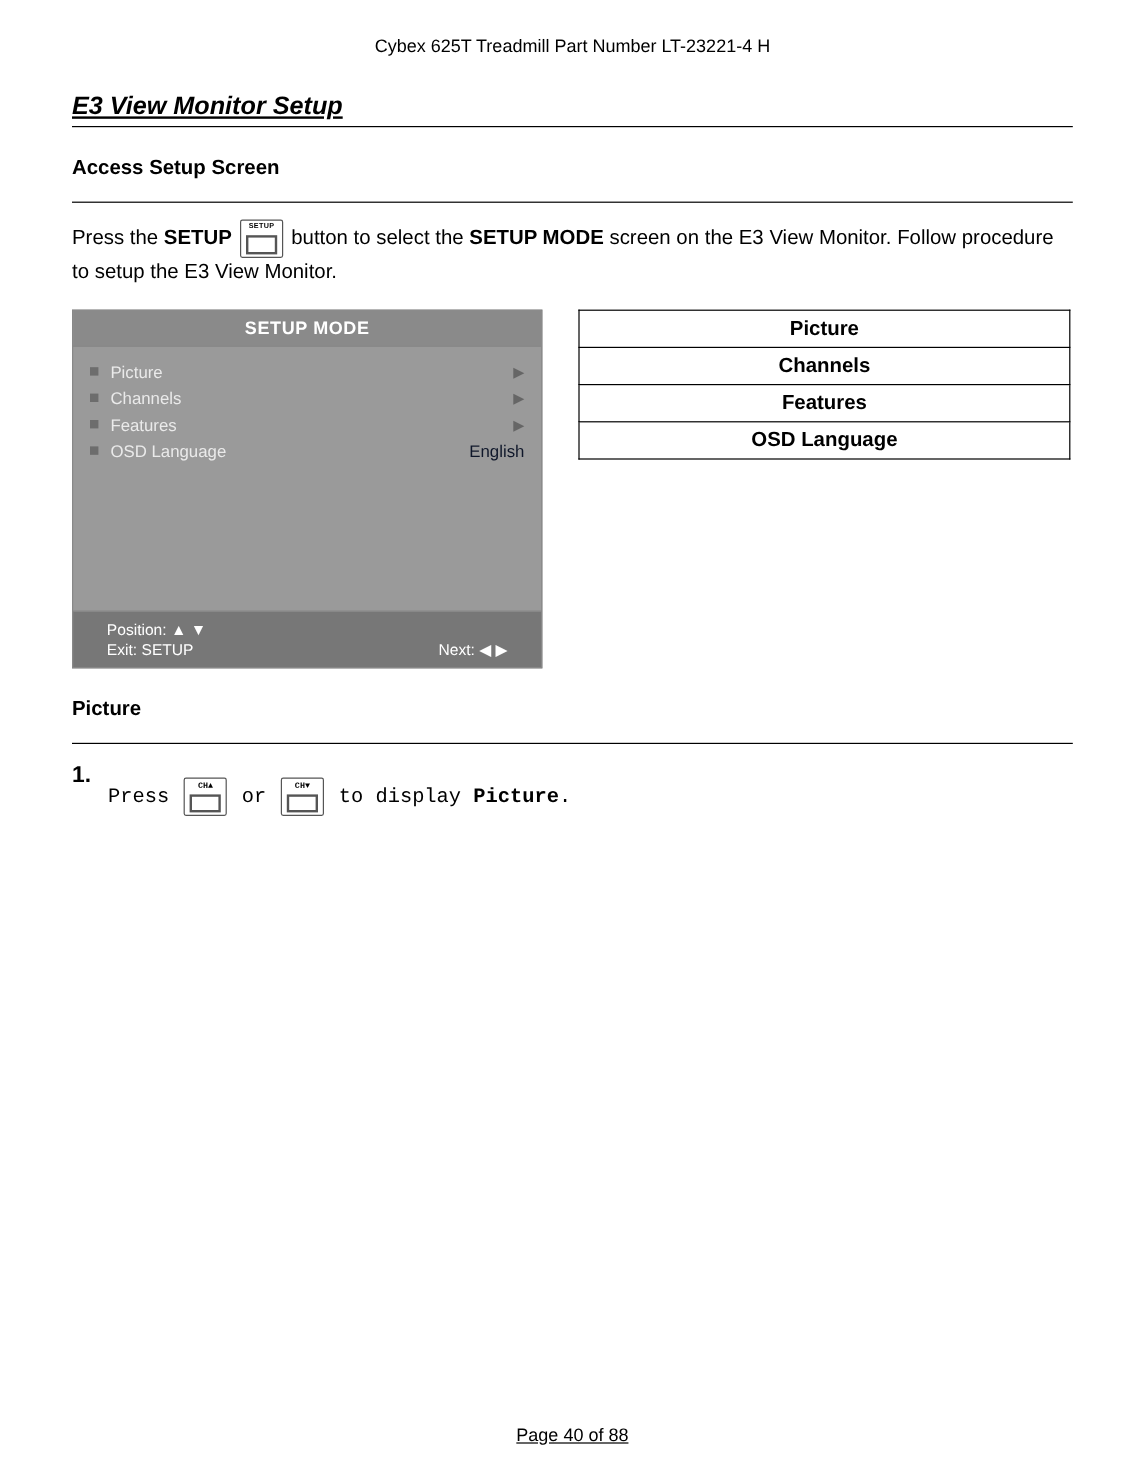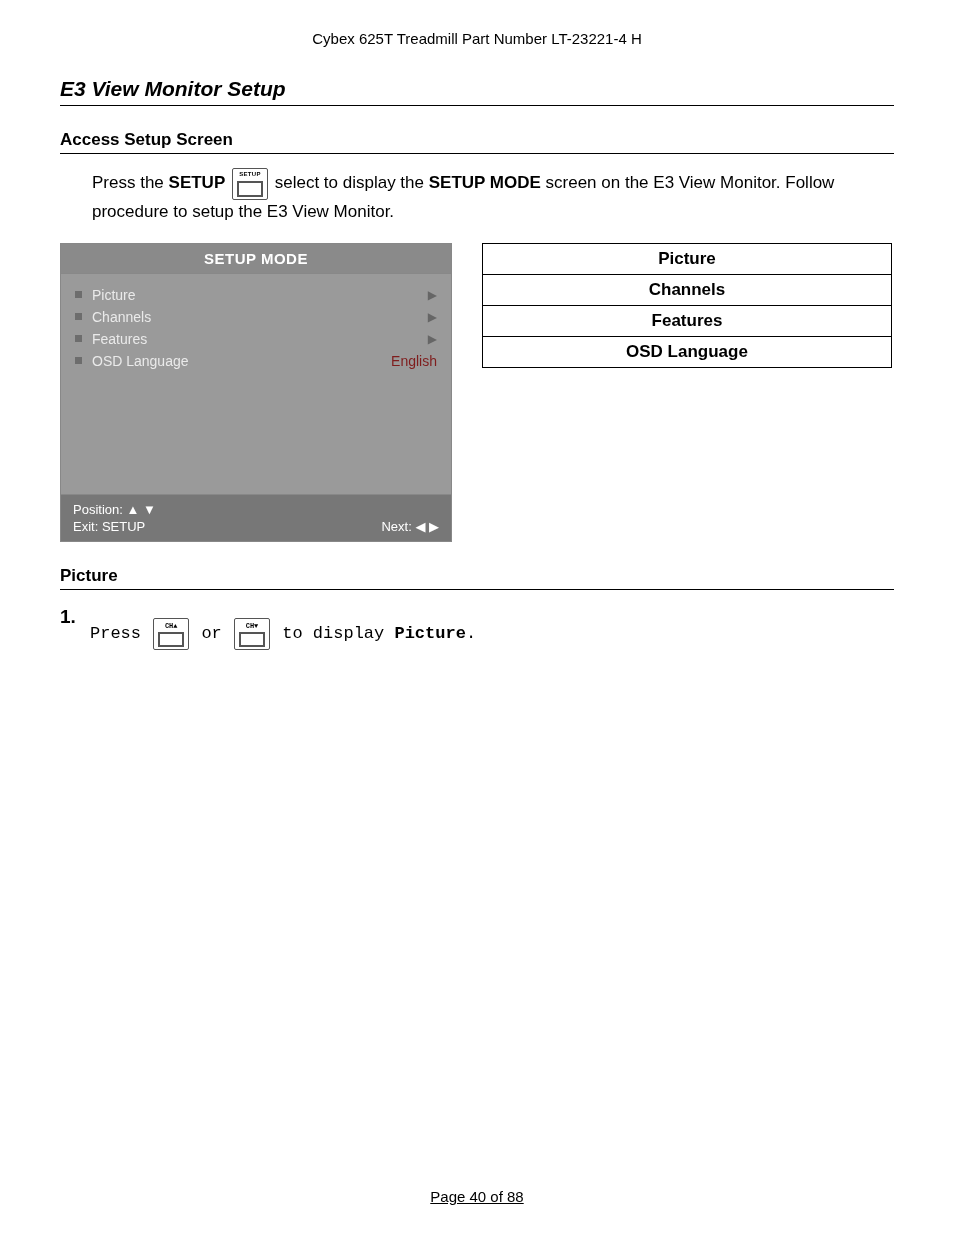--- a/index.html
+++ b/index.html
@@ -22,34 +22,34 @@
     font-size: 15px;
     margin-bottom: 30px;
   }
   .h1 {
     font-size: 21px;
     font-weight: bold;
     font-style: italic;
     border-bottom: 1.5px solid #000;
     padding-bottom: 4px;
     margin-bottom: 18px;
+    text-decoration: underline;
   }
   .h2 {
     font-size: 17px;
     font-weight: bold;
     border-bottom: 1px solid #000;
-    padding-bottom: 3px;
+    padding-bottom: 18px;
     margin-bottom: 14px;
     margin-top: 24px;
   }
   .para {
     font-size: 17px;
     line-height: 1.45;
     margin-bottom: 18px;
-    margin-left: 32px;
   }
   .bold { font-weight: bold; }
   .icon-setup {
     display: inline-block;
     vertical-align: middle;
     width: 34px;
     height: 30px;
     border: 1.5px solid #555;
     border-radius: 2px;
     position: relative;
@@ -104,25 +104,25 @@
     align-items: center;
     padding: 3px 0;
   }
   .osd-bullet {
     width: 7px; height: 7px;
     background: #6d6d6d;
     margin-right: 10px;
     flex-shrink: 0;
   }
   .osd-label { flex: 1; color: #eaeaea; }
-  .osd-value { color: #7f1d1d; }
+  .osd-value { color: #0f172a; }
   .osd-arrow { color: #666; font-size: 12px; }
   .osd-footer {
     background: #777;
-    padding: 6px 12px;
+    padding: 6px 28px;
     font-size: 13px;
     border-top: 1px solid #888;
   }
   .osd-footer-row {
     display: flex;
     justify-content: space-between;
     padding: 1px 0;
   }
   .side-table {
     border: 1.5px solid #000;
@@ -191,21 +191,21 @@
 
   <div class="h1">E3 View Monitor Setup</div>
 
   <div class="h2">Access Setup Screen</div>
 
   <div class="para">
     <span>Press the </span><span class="bold">SETUP</span>
     <span class="icon-setup">
       <span class="lbl">SETUP</span>
       <span class="screen"></span>
-    </span><span> select to display the </span><span class="bold">SETUP MODE</span><span> screen on the E3 View Monitor. Follow procedure to setup the E3 View Monitor.</span>
+    </span><span> button to select the </span><span class="bold">SETUP MODE</span><span> screen on the E3 View Monitor. Follow procedure to setup the E3 View Monitor.</span>
   </div>
 
   <div class="two-col">
     <div class="osd">
       <div class="osd-title">SETUP MODE</div>
       <div class="osd-body">
         <div class="osd-row">
           <span class="osd-bullet"></span>
           <span class="osd-label">Picture</span>
           <span class="osd-arrow">▶</span>

